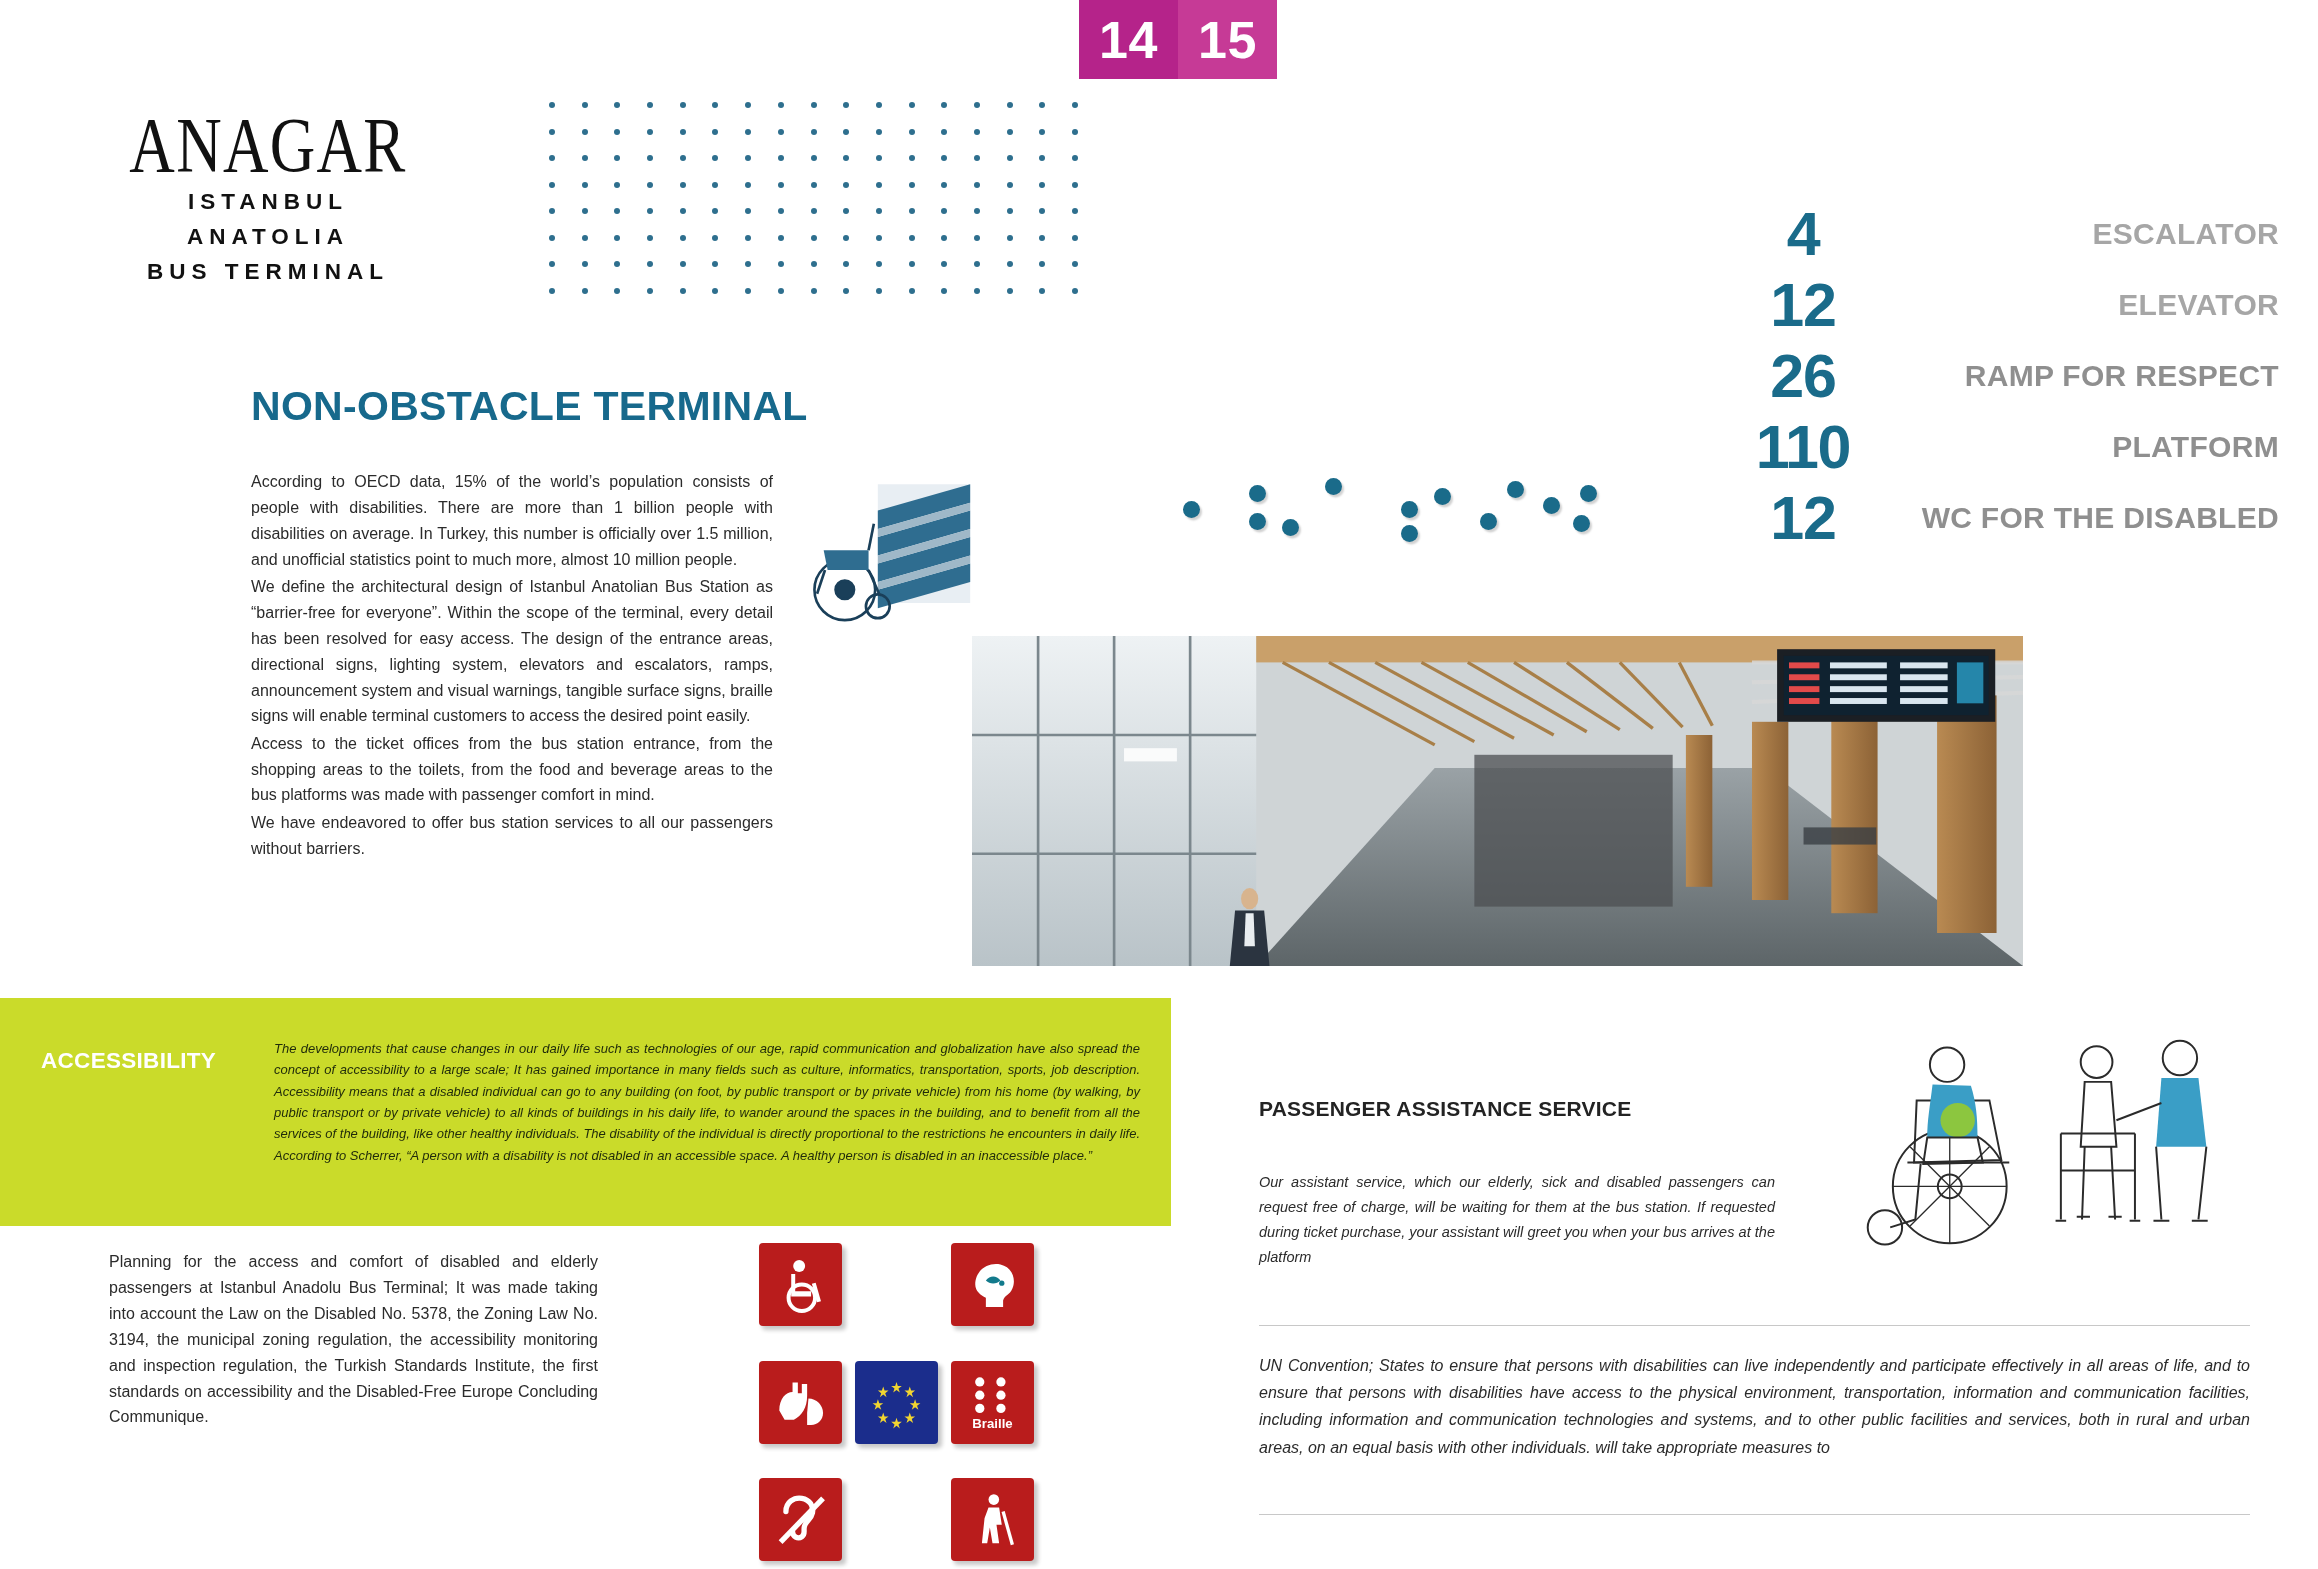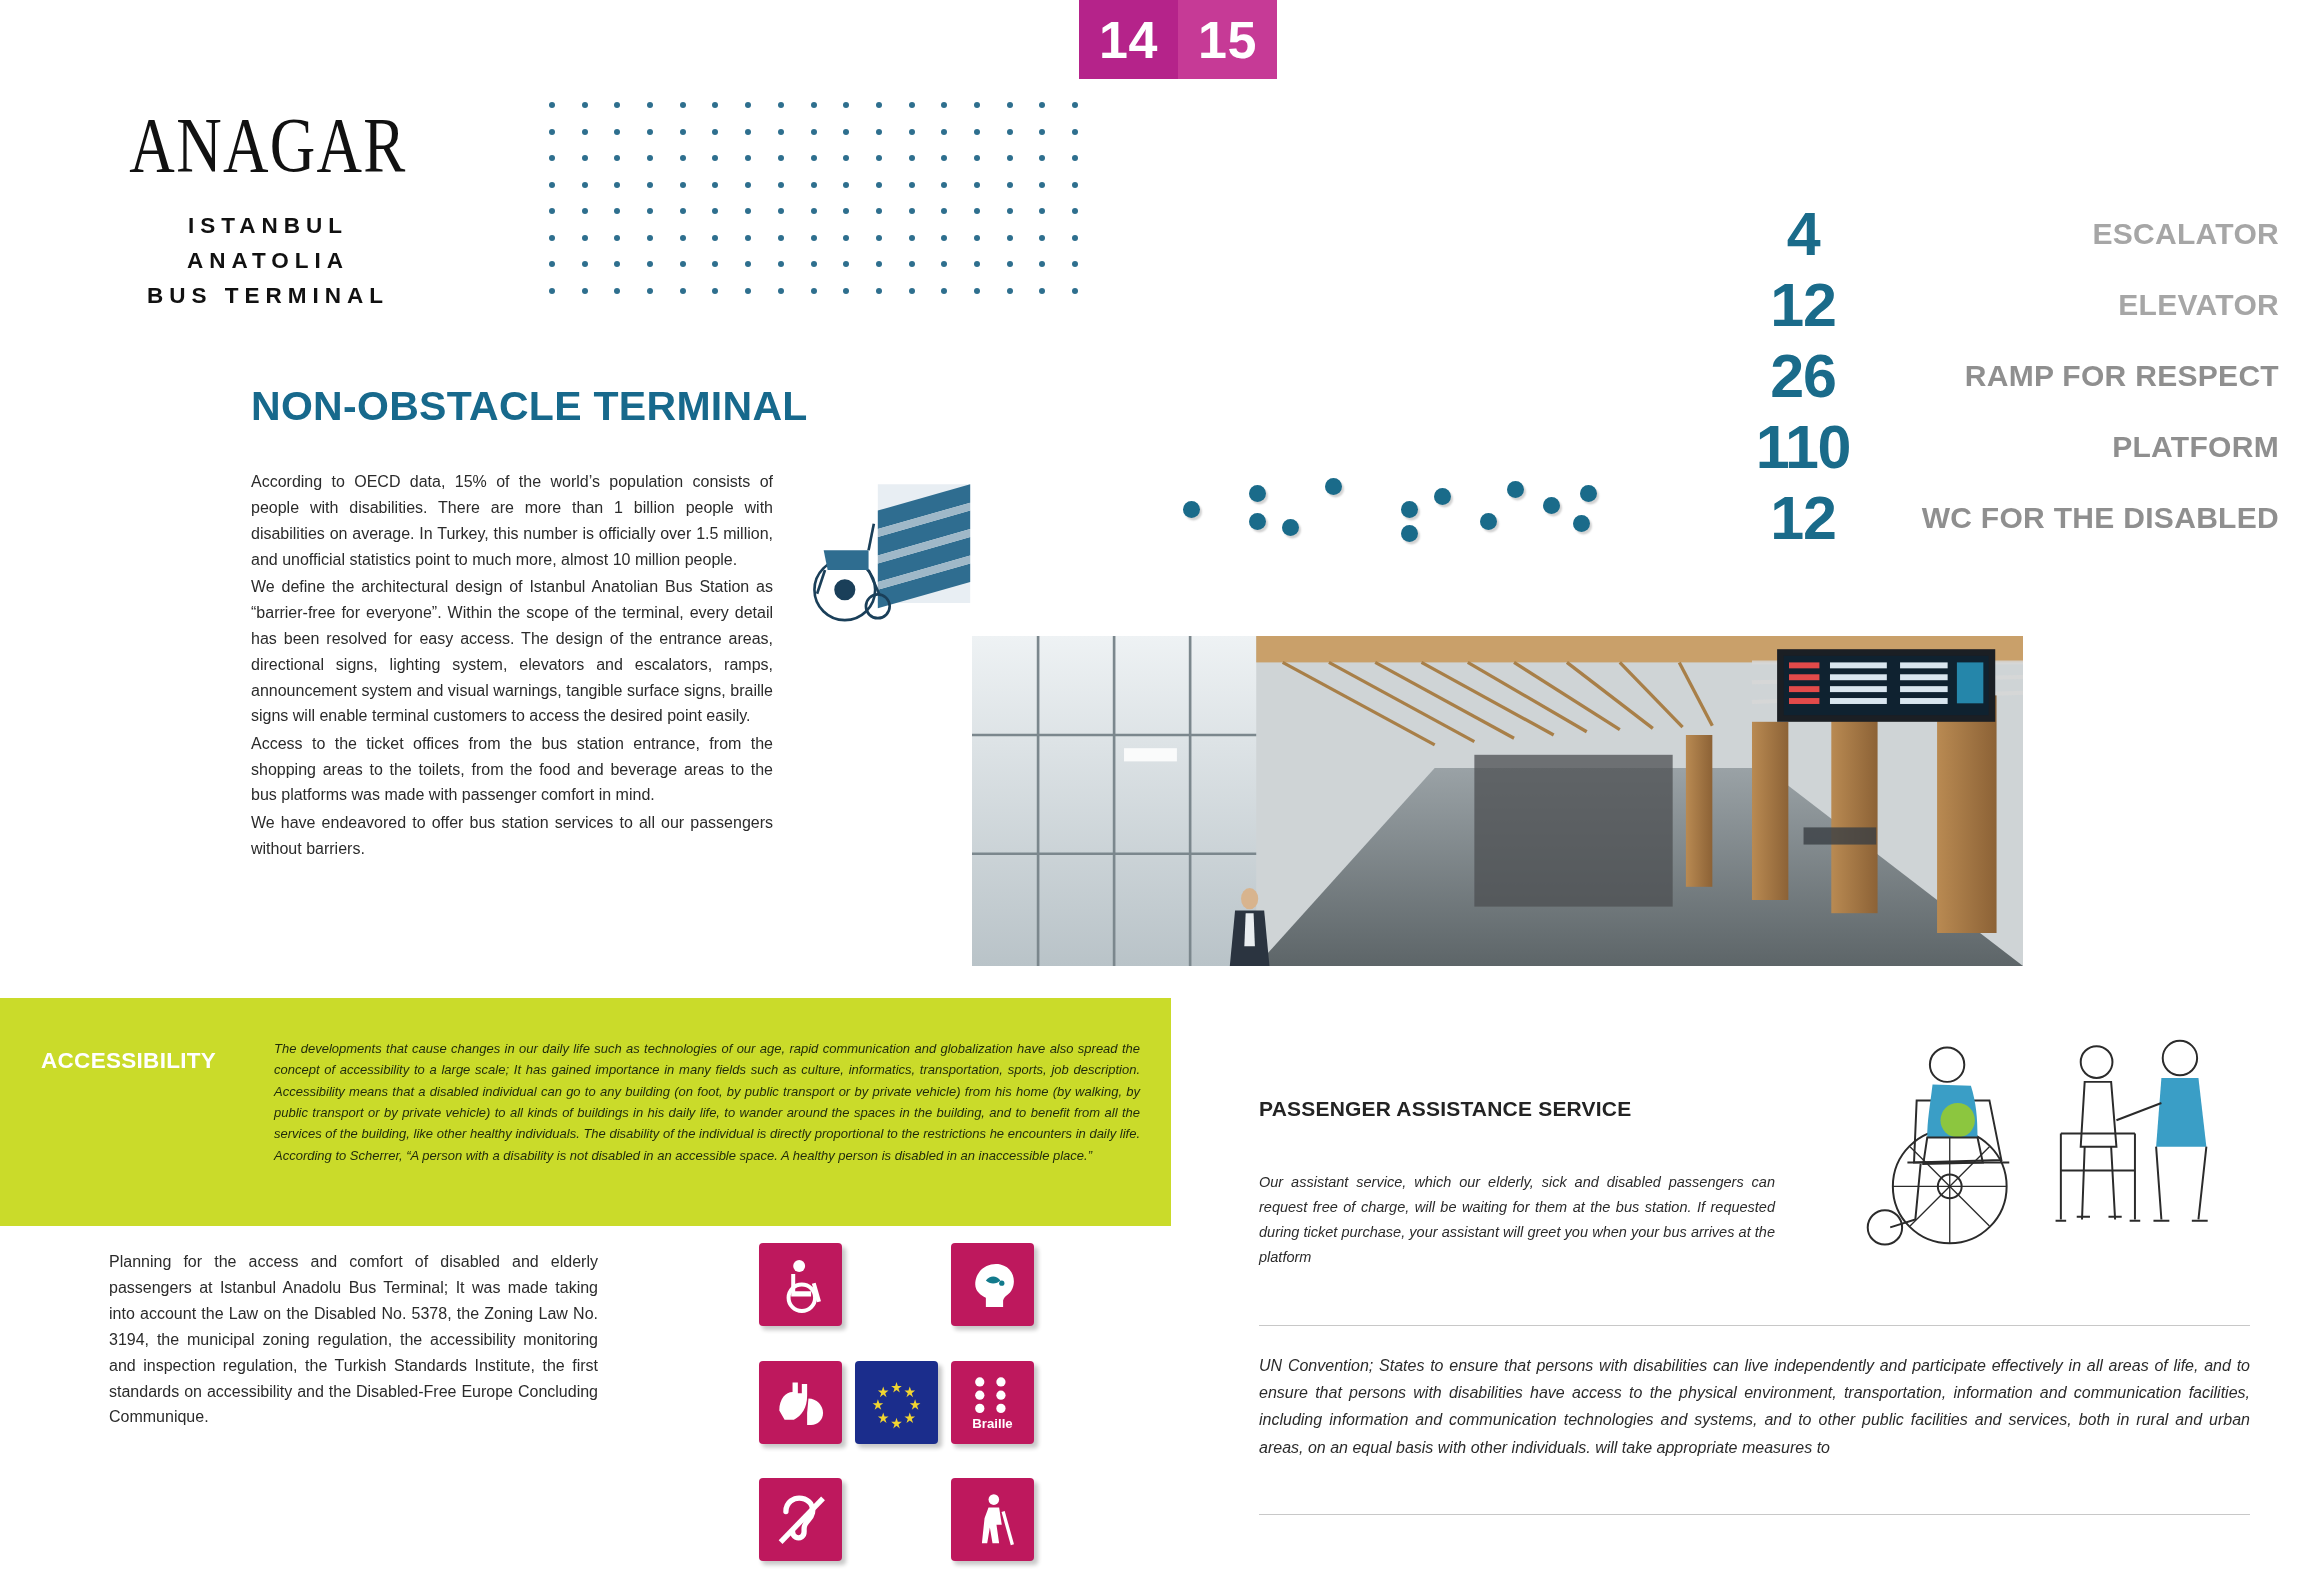--- a/index.html
+++ b/index.html
@@ -24,21 +24,21 @@
   
   .respect { position:absolute; right:0px; top:0px; width:225px; height:73px;
              background:#f08a72; color:#ffffff; font-size:37px; font-weight:bold;
              display:flex; align-items:center; justify-content:center; letter-spacing:0.7px; }
 
   
   .logo { position:absolute; left:126px; top:106px; width:284px; }
   .logo-mark { font-family:"Liberation Serif", serif; font-size:63px; letter-spacing:1.3px;
                color:#111; font-weight:normal; line-height:1; text-align:center;
                transform: scaleY(1.25); transform-origin: top center; }
-  .logo-sub { margin-top:40px; text-align:center; font-size:22.5px; font-weight:bold;
+  .logo-sub { margin-top:16px; text-align:center; font-size:22.5px; font-weight:bold;
               letter-spacing:6px; line-height:1.55; color:#111; }
 
   
   .dotgrid { position:absolute; left:549px; top:102px; width:529px; height:212px; }
   .dotgrid .row { display:flex; justify-content:space-between; margin-bottom:20.5px; }
   .dotgrid .dot { width:6px; height:6px; border-radius:50%; background:#2e6f8e; }
 
   
   .stats { position:absolute; right:40px; top:198px; width:542px; }
   .stat-row { display:flex; align-items:center; justify-content:flex-end; height:71px; }
@@ -77,21 +77,21 @@
                  font-weight:bold; color:#ffffff; letter-spacing:0.3px; }
   .green-text { position:absolute; left:274px; top:1038px; width:866px; font-size:13px;
                 line-height:1.64; font-style:italic; text-align:justify; color:#1f2a0a; }
 
   
   .lowtext { position:absolute; left:109px; top:1249px; width:489px; font-size:16px;
              line-height:1.62; text-align:justify; color:#2b2b2b; }
 
   
   .picto { position:absolute; left:759px; top:1243px; width:304px; height:317px; }
-  .picto .tile { position:absolute; width:83px; height:83px; background:#be185d;
+  .picto .tile { position:absolute; width:83px; height:83px; background:#b91c1c;
                  border-radius:4px; box-shadow:3.3px 4px 4.6px rgba(0,0,0,.22);
                  display:flex; align-items:center; justify-content:center; }
   .picto .tile.eu { background:#1b2d8c; }
   .picto svg { display:block; }
 
   
   .pa-title { position:absolute; left:1259px; top:1097px; font-size:21px; font-weight:bold;
               color:#232323; letter-spacing:0.2px; }
   .pa-text { position:absolute; left:1259px; top:1170px; width:516px; font-size:14.5px;
              line-height:1.72; font-style:italic; text-align:justify; color:#2b2b2b; }

